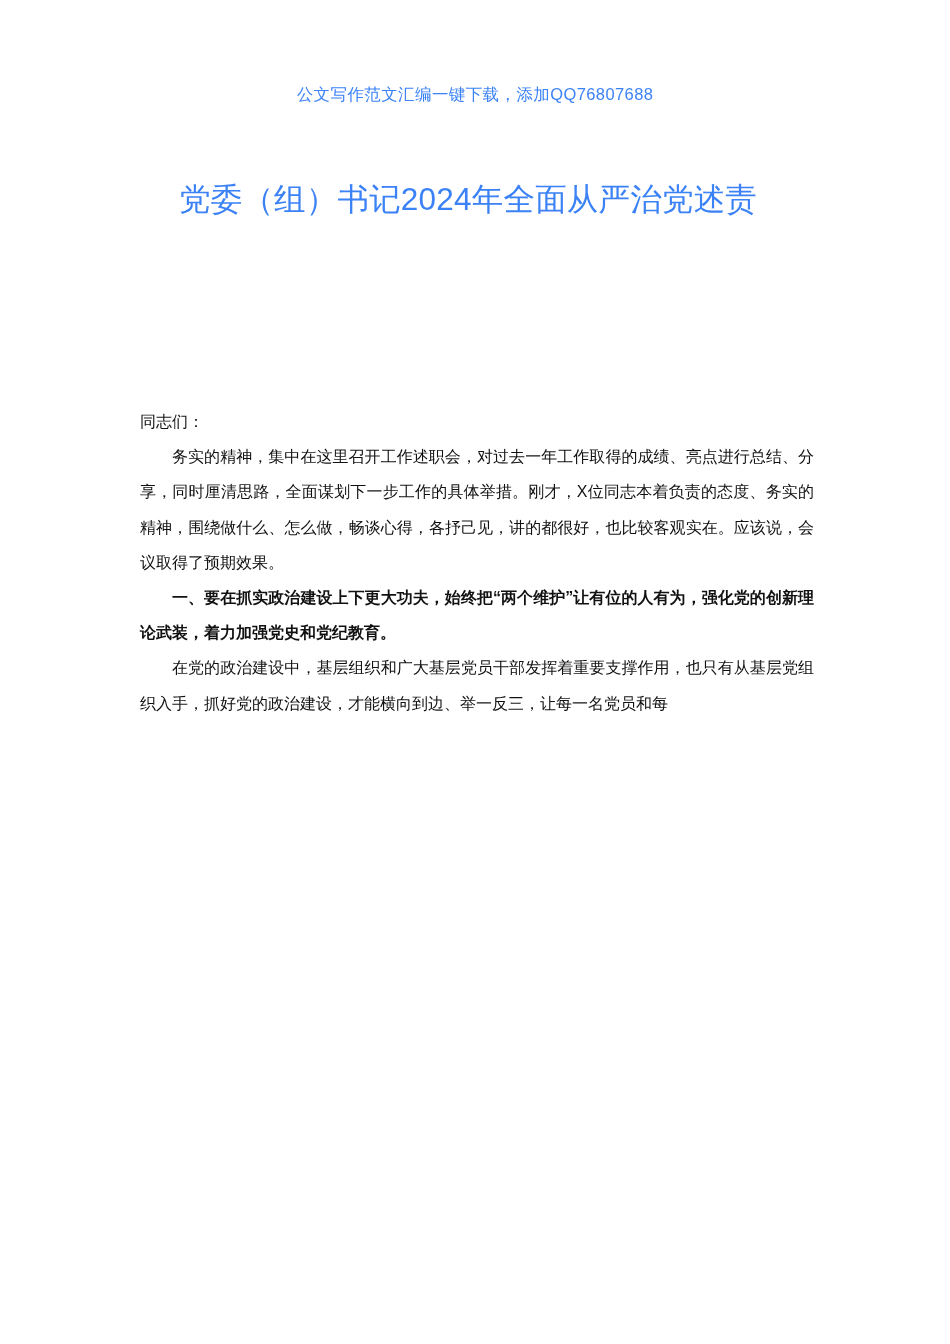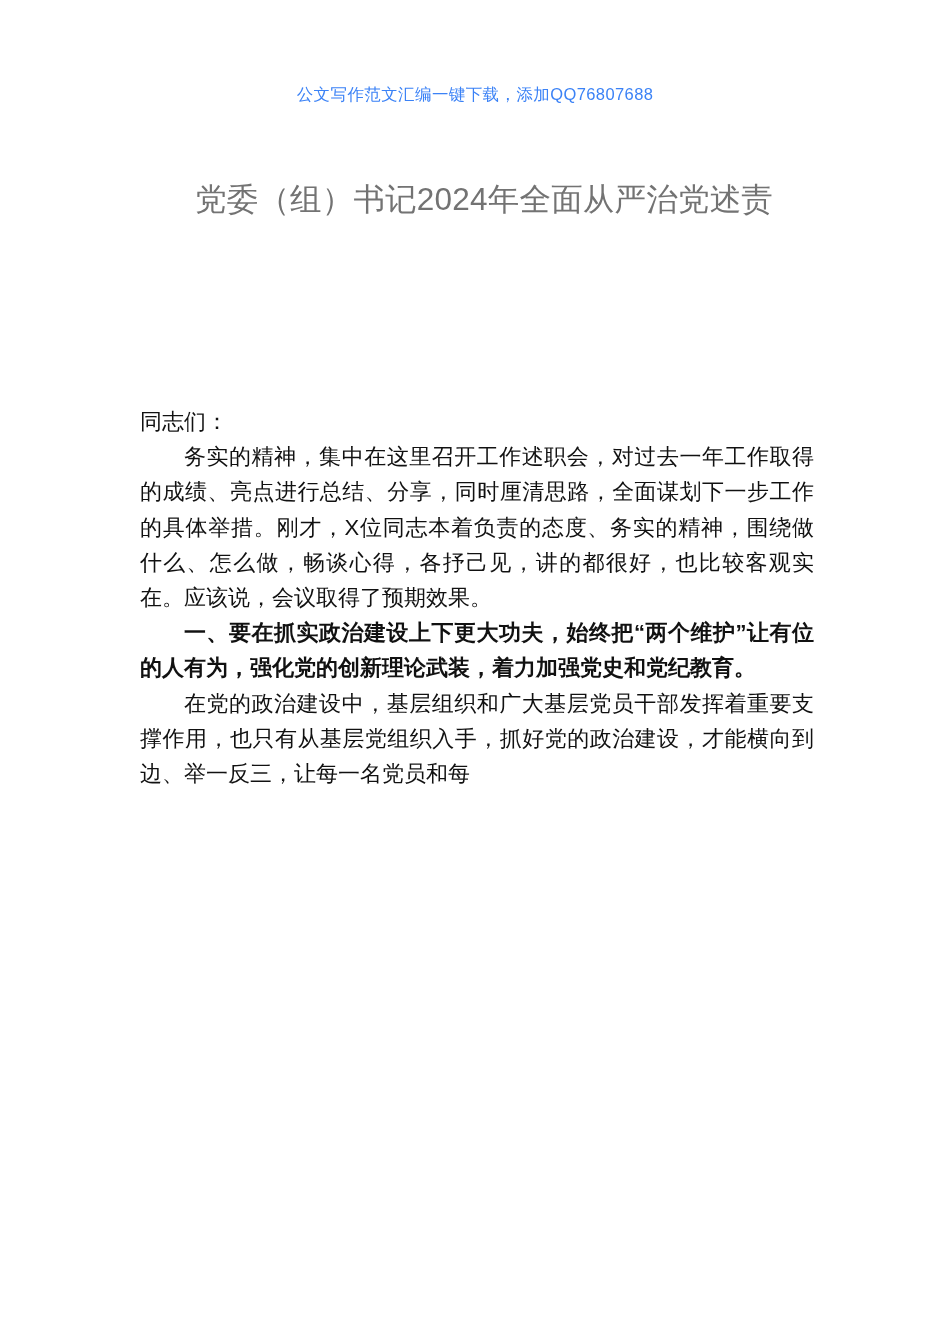--- a/index.html
+++ b/index.html
@@ -37,41 +37,41 @@
     font-size: 16.5px;
     font-family: "Liberation Sans", "DejaVu Sans", sans-serif;
     letter-spacing: 0.4px;
     white-space: nowrap;
   }
 
   
   .doc-title {
     position: absolute;
     top: 172px;
-    left: 148px;
+    left: 132px;
     width: 672px;
     text-align: center;
     font-size: 31.5px;
     line-height: 55px;
-    color: #737373;
+    color: #3b82f6;
     font-family: "Liberation Sans", "DejaVu Sans", sans-serif;
     font-weight: 400;
     letter-spacing: 0.2px;
   }
 
   
   .doc-body {
     position: absolute;
     top: 404px;
     left: 140px;
     width: 674px;
   }
 
   .para {
-    font-size: 22px;
+    font-size: 16px;
     line-height: 35.2px;
     color: #111111;
     text-align: justify;
     text-justify: inter-ideograph;
     margin: 0;
     font-family: "Liberation Sans", "DejaVu Sans", sans-serif;
     letter-spacing: 0px;
     word-break: break-all;
   }
 

